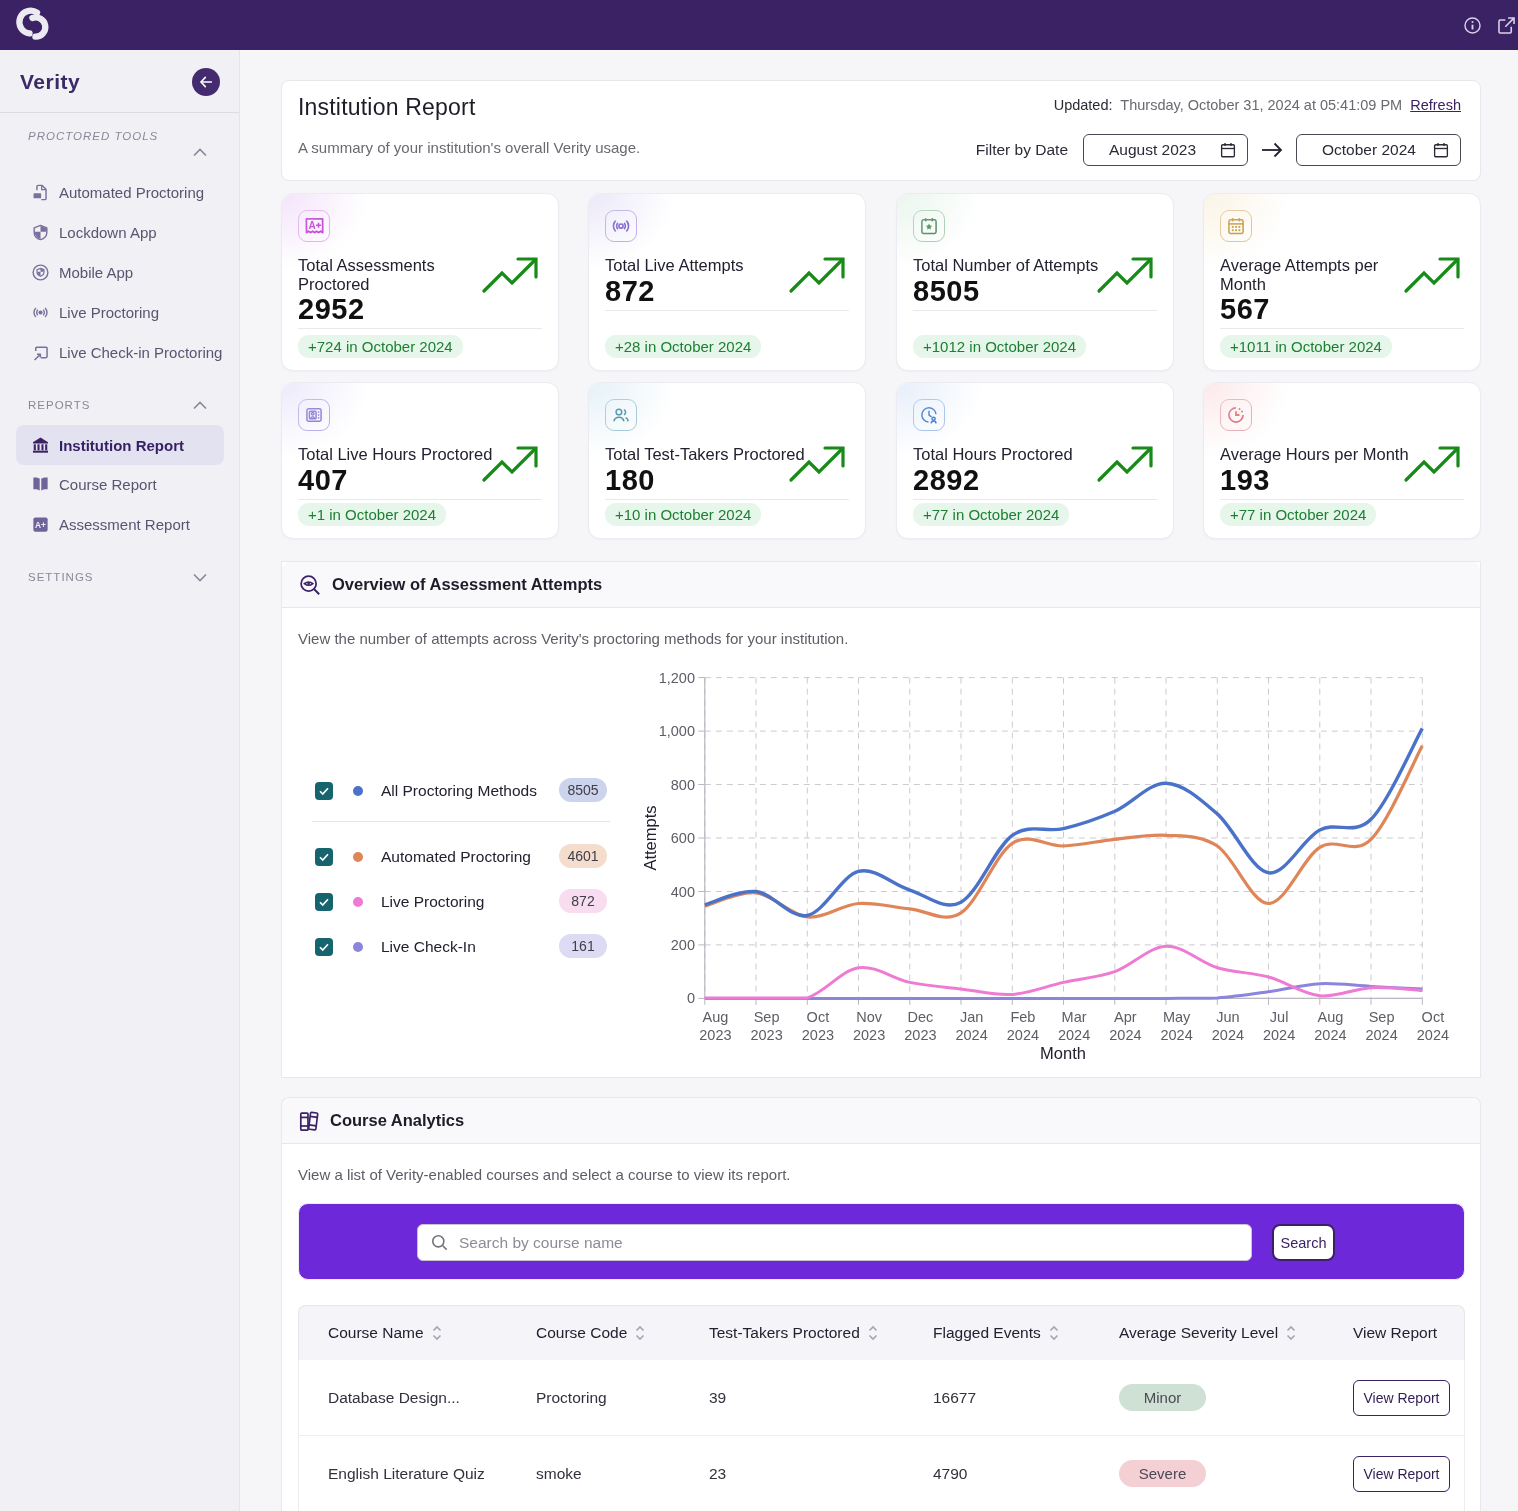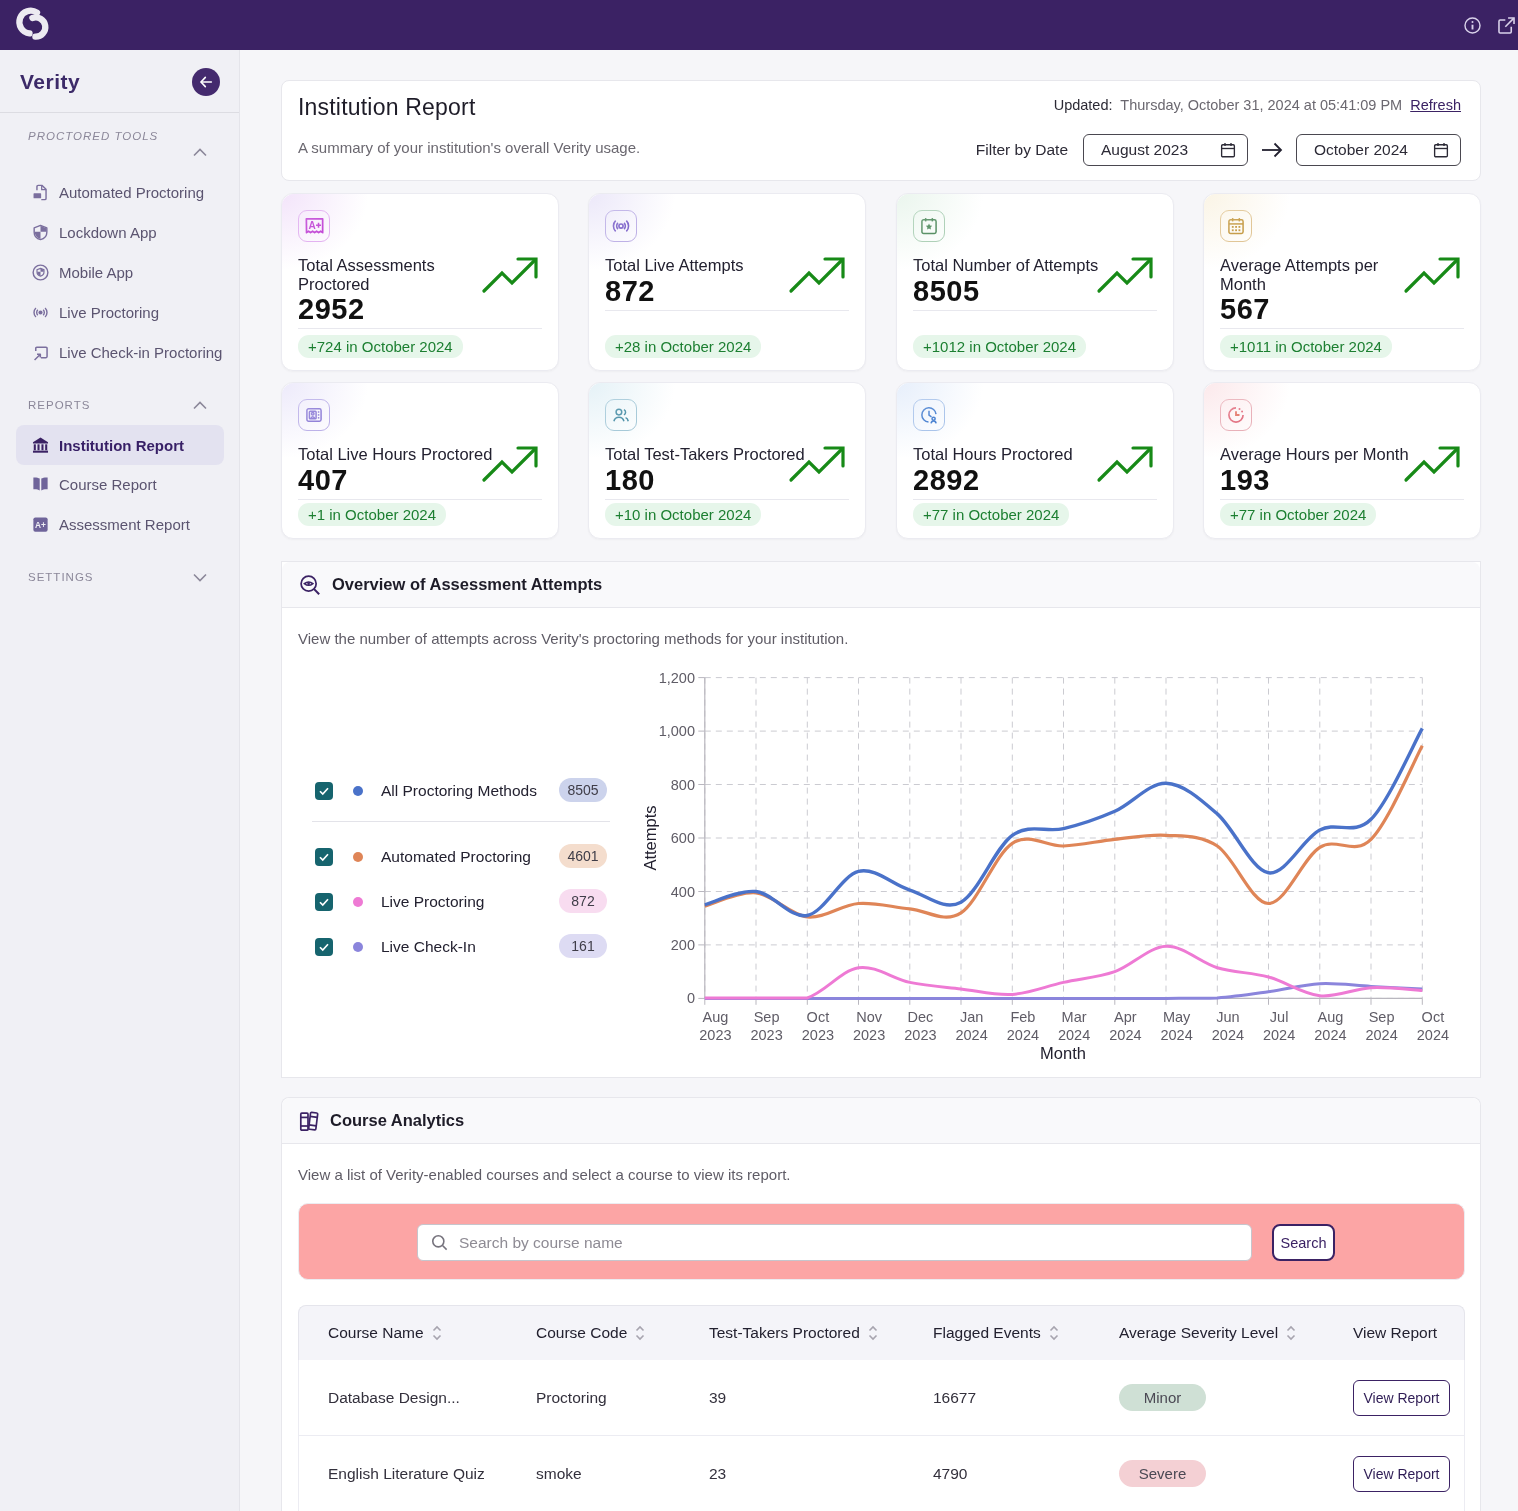--- a/index.html
+++ b/index.html
@@ -19,21 +19,21 @@
 .sb-active { position:absolute; left:16px; width:208px; height:40px; background:#e3e2f0; border-radius:8px; display:flex; align-items:center; gap:9px; padding-left:15px; font-size:15px; font-weight:bold; color:#371f66; }
 .main { position:absolute; left:240px; top:50px; width:1278px; height:1461px; background:#f6f6f9; }
 .hdrcard { position:absolute; left:41px; top:30px; width:1200px; height:101px; background:#fff; border:1px solid #e7e7ec; border-radius:8px; }
 .hdrcard h1 { position:absolute; left:16px; top:13px; font-size:23px; font-weight:normal; color:#1e1c28; letter-spacing:.2px; }
 .hdrcard .sub { position:absolute; left:16px; top:58px; font-size:15px; color:#6b6870; }
 .updated { position:absolute; right:19px; top:16px; font-size:14.5px; color:#6b6870; }
 .updated b { font-weight:normal; color:#2c2a35; }
 .updated a { color:#3b2264; text-decoration:underline; }
 .filterrow { position:absolute; right:19px; top:53px; display:flex; align-items:center; }
 .filterrow .lbl { font-size:15.5px; color:#2c2a36; margin-right:15px; }
-.dinput { width:165px; height:32px; border:1px solid #4a4850; border-radius:6px; display:flex; align-items:center; padding:0 10px 0 17px; font-size:15.5px; color:#2c2a36; background:#fff; justify-content:space-between; }
+.dinput { width:165px; height:32px; border:1px solid #4a4850; border-radius:6px; display:flex; align-items:center; padding:0 10px 0 25px; font-size:15.5px; color:#2c2a36; background:#fff; justify-content:space-between; }
 .arr { margin:0 13px; }
 
 .card { position:absolute; width:278px; background:#fff; border:1px solid #ebebf1; border-radius:12px; box-shadow:0 1px 2px rgba(40,40,60,.04); padding:16px 16px 12px 16px; display:flex; flex-direction:column; }
 .iconbox { width:32px; height:32px; border-radius:9px; border:1.5px solid; display:flex; align-items:center; justify-content:center; }
 .card .titl { margin-top:14px; font-size:16.5px; color:#232130; line-height:18.5px; }
 .card .num { font-size:29px; font-weight:bold; color:#111; line-height:29px; margin-top:2px; letter-spacing:.5px; }
 .card .divl { height:1px; background:#e8e8ee; margin-top:4px; }
 .card .chip { margin-top:auto; align-self:flex-start; background:#e6f6ea; color:#1c7f31; font-size:15px; border-radius:11px; padding:3px 10px; }
 .card .trend { position:absolute; right:17px; top:60px; }
 
@@ -44,21 +44,21 @@
 .sec-head { height:46px; background:#f9f9fb; border-bottom:1px solid #e7e7ec; border-radius:8px 8px 0 0; display:flex; align-items:center; padding-left:17px; gap:11px; }
 .sec-head .t { font-size:16.5px; font-weight:bold; color:#1e1c28; }
 .sec-desc { margin:22px 0 0 16px; font-size:15px; color:#5f5c66; }
 
 .leg-item { position:absolute; display:flex; align-items:center;gap:9px; }
 .leg-item .cb { width:18px; height:18px; border-radius:4px; background:#16646e; display:flex; align-items:center; justify-content:center; }
 .leg-item .dot { width:10px; height:10px; border-radius:50%; margin:0 9px 0 11px; }
 .leg-item .lt { font-size:15.5px; color:#232130; }
 .leg-pill { position:absolute; width:48px; height:24px; border-radius:12px; font-size:14px; color:#3f3d48; display:flex; align-items:center; justify-content:center; }
 
-.searchwrap { position:absolute; left:16px; top:105px; width:1167px; height:77px; background:#fca5a5; border:1px solid #ececf1; border-radius:10px; }
+.searchwrap { position:absolute; left:16px; top:105px; width:1167px; height:77px; background:#6d28d9; border:1px solid #ececf1; border-radius:10px; }
 .sinput { position:absolute; left:118px; top:20px; width:835px; height:37px; background:#fff; border:1px solid #c6c5cc; border-radius:6px; display:flex; align-items:center; padding-left:12px; gap:10px; color:#8e8b94; font-size:15.5px; }
 .sbtn { position:absolute; left:973px; top:20px; width:63px; height:37px; background:#fff; border:2px solid #3b2264; border-radius:8px; color:#3b2264; font-size:14.5px; display:flex; align-items:center; justify-content:center; }
 table.ctab { position:absolute; left:16px; top:207px; width:1167px; border-collapse:separate; border-spacing:0; font-size:15.5px; }
 .ctab th { background:#f4f4f9; font-weight:normal; color:#232130; text-align:left; height:55px; border-top:1px solid #e5e5ec; padding:0; }
 .ctab th:first-child { border-left:1px solid #e5e5ec; border-radius:8px 0 0 0; padding-left:29px; }
 .ctab th:last-child { border-right:1px solid #e5e5ec; border-radius:0 8px 0 0; }
 .ctab td { height:76px; border-bottom:1px solid #ececf2; background:#fff; padding:0; color:#33303c; }
 .ctab td:first-child { padding-left:29px; border-left:1px solid #ececf2;}
 .ctab td:last-child { border-right:1px solid #ececf2; }
 .thw { display:inline-flex; align-items:center; gap:7px; }

